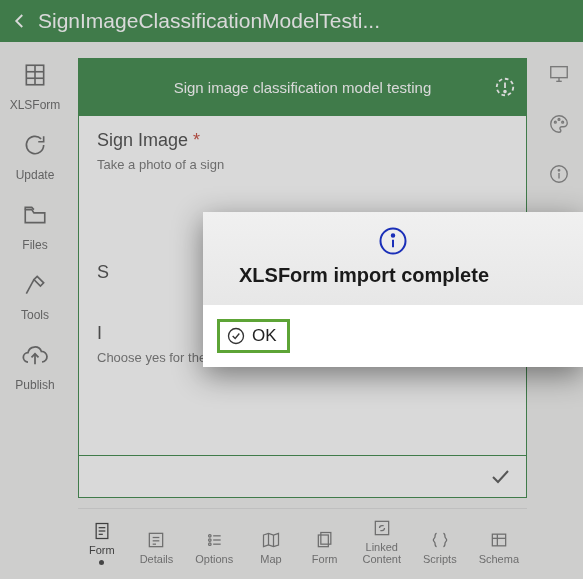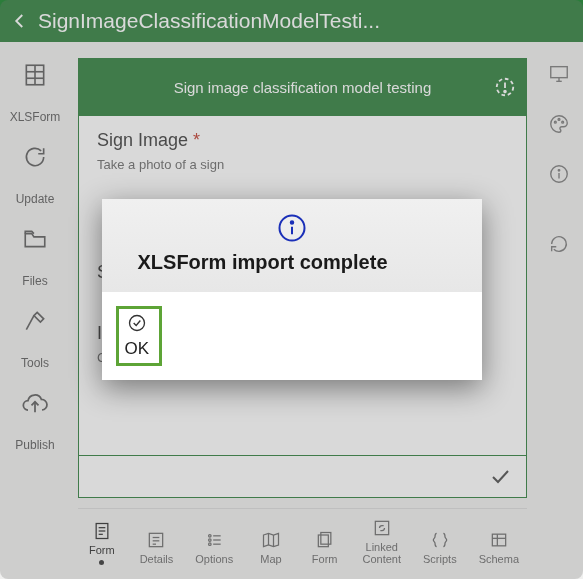--- a/index.html
+++ b/index.html
@@ -5,21 +5,21 @@
   * { box-sizing: border-box; margin: 0; padding: 0; font-family: -apple-system, "Segoe UI", Arial, sans-serif; }
   body { width: 583px; height: 579px; overflow: hidden; position: relative; background: #f0f0ef; }
   
   .topbar { height: 42px; background: #2b7d3a; display: flex; align-items: center; padding: 0 8px; color: #fff; }
   .topbar .back { width: 24px; height: 24px; display: flex; align-items: center; justify-content: center; cursor: pointer; }
   .topbar .title { font-size: 21px; font-weight: 300; margin-left: 6px; white-space: nowrap; overflow: hidden; text-overflow: ellipsis; flex: 1; }
   
   .main { position: absolute; top: 42px; bottom: 0; left: 0; right: 0; display: flex; }
   
   .left-rail { width: 70px; background: #f0f0ef; display: flex; flex-direction: column; align-items: center; padding-top: 18px; gap: 18px; }
-  .rail-item { display: flex; flex-direction: column; align-items: center; gap: 20px; color: #5a5a5a; cursor: pointer; width: 60px; }
+  .rail-item { display: flex; flex-direction: column; align-items: center; gap: 8px; color: #5a5a5a; cursor: pointer; width: 60px; }
   .rail-item .ico { width: 30px; height: 30px; display: flex; align-items: center; justify-content: center; }
   .rail-item .lbl { font-size: 12px; }
   
   .center { flex: 1; padding: 16px 8px 0 8px; display: flex; flex-direction: column; }
   .form-panel { background: #fff; border: 1px solid #2b7d3a; border-top: none; flex: 1; display: flex; flex-direction: column; margin-bottom: 10px; }
   .form-head { background: #2b7d3a; color: #fff; height: 58px; display: flex; align-items: center; justify-content: center; position: relative; font-size: 15px; }
   .form-head .warn { position: absolute; right: 10px; top: 50%; transform: translateY(-50%); }
   .form-body { padding: 14px 18px; color: #4a4a4a; }
   .q-title { font-size: 18px; color: #3a3a3a; }
   .req { color: #c0392b; }
@@ -30,27 +30,27 @@
   .right-rail { width: 48px; background: #f0f0ef; display: flex; flex-direction: column; align-items: center; padding-top: 20px; gap: 26px; color: #7a7a7a; }
   .r-ico { width: 24px; height: 24px; display: flex; align-items: center; justify-content: center; cursor: pointer; }
   
   .bottom-tabs { background: #f0f0ef; display: flex; align-items: flex-end; gap: 18px; padding: 4px 6px 10px 6px; border-top: 1px solid #dcdcdc; }
   .tab { flex: 1; display: flex; flex-direction: column; align-items: center; gap: 2px; color: #6a6a6a; cursor: pointer; font-size: 11px; padding: 4px 2px; }
   .tab.active { color: #2a2a2a; }
   .tab .tico { width: 22px; height: 22px; display: flex; align-items: center; justify-content: center; }
   .tab-dot { width: 5px; height: 5px; border-radius: 50%; background: #333; margin-top: 2px; }
   
   
-  .scrim { position: absolute; inset: 0; background: rgba(120,120,120,0.28); display: flex; align-items: center; justify-content: center; border-radius: 8px; }
+  .scrim { position: absolute; inset: 0; background: rgba(120,120,120,0.28); display: flex; align-items: center; justify-content: flex-end; }
   .dialog { width: 380px; background: #fff; box-shadow: 0 8px 28px rgba(0,0,0,0.45); }
   .dialog-top { background: linear-gradient(#f0f0f0,#e7e7e7); padding: 14px 18px 18px 18px; text-align: left; }
   .dialog-top .info-ico { display:flex; justify-content:center; margin-bottom: 8px; }
   .dialog-title { font-size: 20px; font-weight: 600; color: #1a1a1a; margin-left: 18px; }
   .dialog-actions { background: #fff; padding: 14px 14px; }
-  .ok-btn { display: inline-flex; align-items: center; gap: 6px; border: 3px solid #5da436; padding: 4px 10px 4px 6px; font-size: 17px; color: #222; cursor: pointer; background: #fff; flex-direction: column; }
+  .ok-btn { display: inline-flex; align-items: center; gap: 6px; border: 3px solid #5da436; padding: 4px 10px 4px 6px; font-size: 17px; color: #222; cursor: pointer; background: #fff; }
   .ok-btn .chk { width: 20px; height:20px; display:flex; align-items:center; justify-content:center; }
   
   svg { display:block; }
 </style>
 </head>
 <body>
 
 <div class="topbar">
   <div class="back">
     <svg width="18" height="18" viewBox="0 0 24 24" fill="none" stroke="#fff" stroke-width="2.5">

